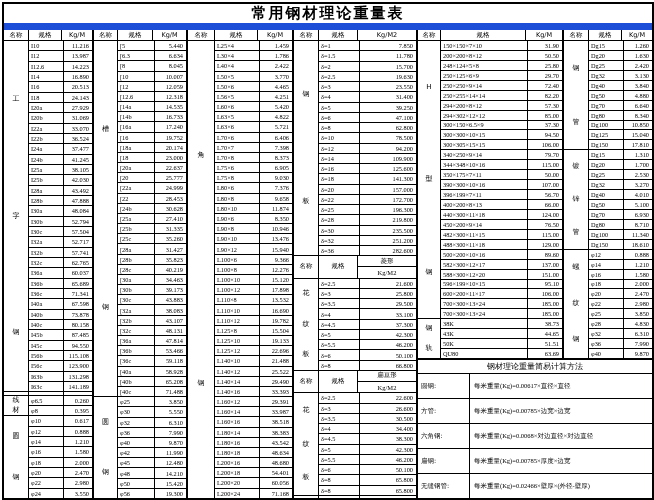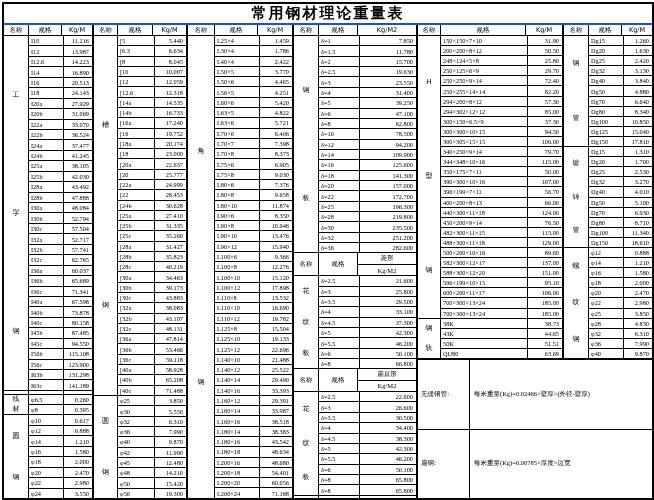--- a/index.html
+++ b/index.html
@@ -1,18 +1,18 @@
 <!DOCTYPE html>
 <html><head>
 <meta charset="utf-8">
 <style>
   html,body{margin:0;padding:0;background:#fff;}
   body{width:654px;height:500px;font-family:"Liberation Serif","DejaVu Serif",serif;color:#000;}
   .sheet{width:648px;height:494px;margin:2px;border:2px solid #000;display:flex;flex-direction:column;background:#fff;}
-  .title{height:19px;border-bottom:2px solid #1d4ed8;text-align:center;font-size:15px;font-weight:bold;line-height:19px;font-family:"DejaVu Sans",sans-serif;letter-spacing:2px;}
+  .title{height:19px;border-bottom:7px solid #1d4ed8;text-align:center;font-size:15px;font-weight:bold;line-height:19px;font-family:"DejaVu Sans",sans-serif;letter-spacing:2px;}
   .main{flex:1;display:flex;overflow:hidden;}
   .gcol{display:flex;flex-direction:column;border-right:2px solid #000;overflow:hidden;}
   .gcol.last{border-right:none;}
   .ghead{display:flex;height:10px;border-bottom:1px solid #000;flex:none;}
   .ghead>div{font-size:6.5px;text-align:center;line-height:10px;border-right:1px solid #000;overflow:hidden;font-family:"DejaVu Sans",sans-serif;}
   .ghead>div:last-child{border-right:none;flex:1;}
   .gbody{flex:1;display:flex;flex-direction:column;}
   .sec{display:flex;border-bottom:1px solid #000;overflow:hidden;min-height:0;}
   .sec:last-child{border-bottom:none;}
   .nc{display:flex;flex-direction:column;justify-content:space-around;align-items:center;border-right:1px solid #000;font-size:7px;overflow:hidden;flex:none;font-family:"DejaVu Sans",sans-serif;}
@@ -1199,26 +1199,39 @@
                   <div class="row">
                     <div class="sc" style="width: 32px;">φ40</div>
                     <div class="vc">9.870</div>
                   </div>
                 </div>
               </div>
             </div>
           </div>
       </div>
       <div class="fpanel">
+        <div class="ftitle">钢材理论重量简易计算方法</div>
         <div class="frows" id="frows">
+            <div class="frow">
+              <div class="flabel">圆钢:</div>
+              <div class="ftext">每米重量(Kg)=0.00617×直径×直径</div>
+            </div>
+            <div class="frow">
+              <div class="flabel">方管:</div>
+              <div class="ftext">每米重量(Kg)=0.00785×边宽×边宽</div>
+            </div>
+            <div class="frow">
+              <div class="flabel">六角钢:</div>
+              <div class="ftext">每米重量(Kg)=0.0068×对边直径×对边直径</div>
+            </div>
+            <div class="frow">
+              <div class="flabel">扁钢:</div>
+              <div class="ftext">每米重量(Kg)=0.00785×厚度×边宽</div>
+            </div>
             <div class="frow">
               <div class="flabel">无缝钢管:</div>
               <div class="ftext">每米重量(Kg)=0.02466×壁厚×(外径-壁厚)</div>
-            </div>
-            <div class="frow">
-              <div class="flabel">扁钢:</div>
-              <div class="ftext">每米重量(Kg)=0.00785×厚度×边宽</div>
             </div>
           </div>
       </div>
     </div>
   </div>
 </div>
 
 </body></html>

